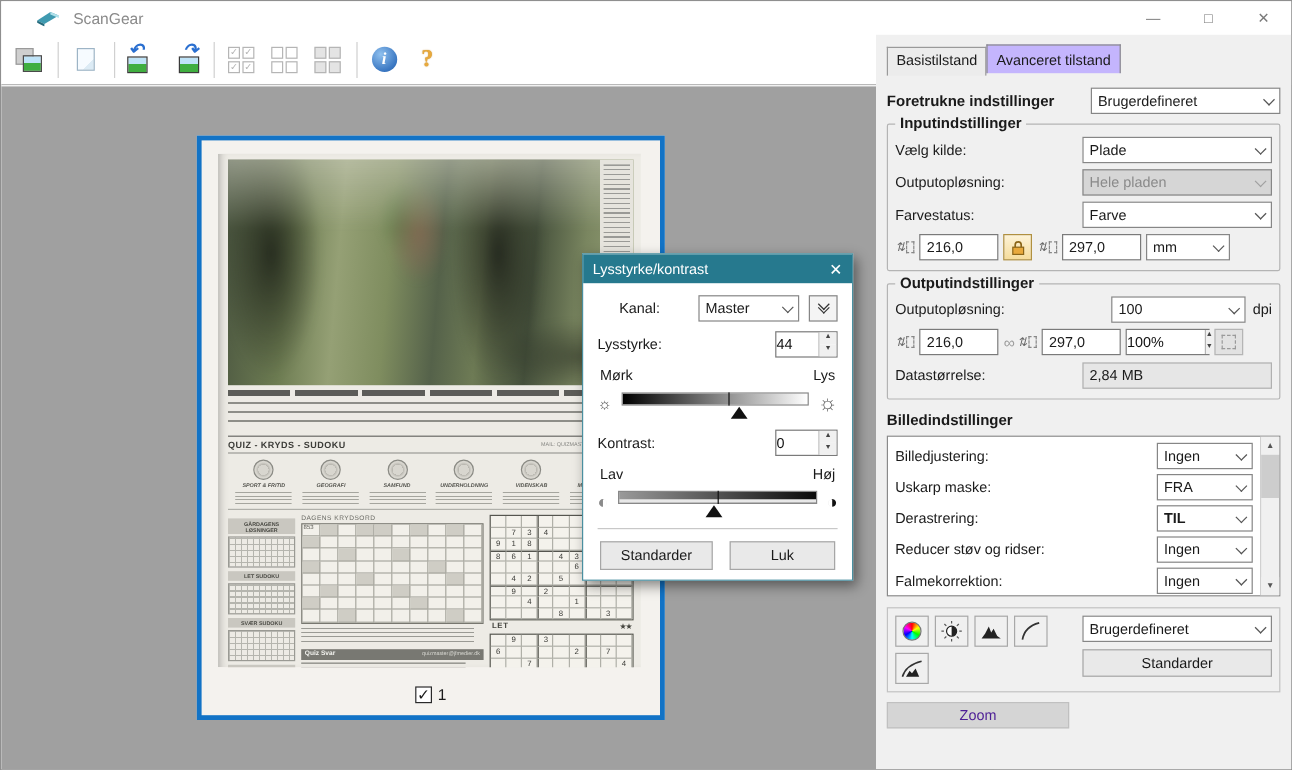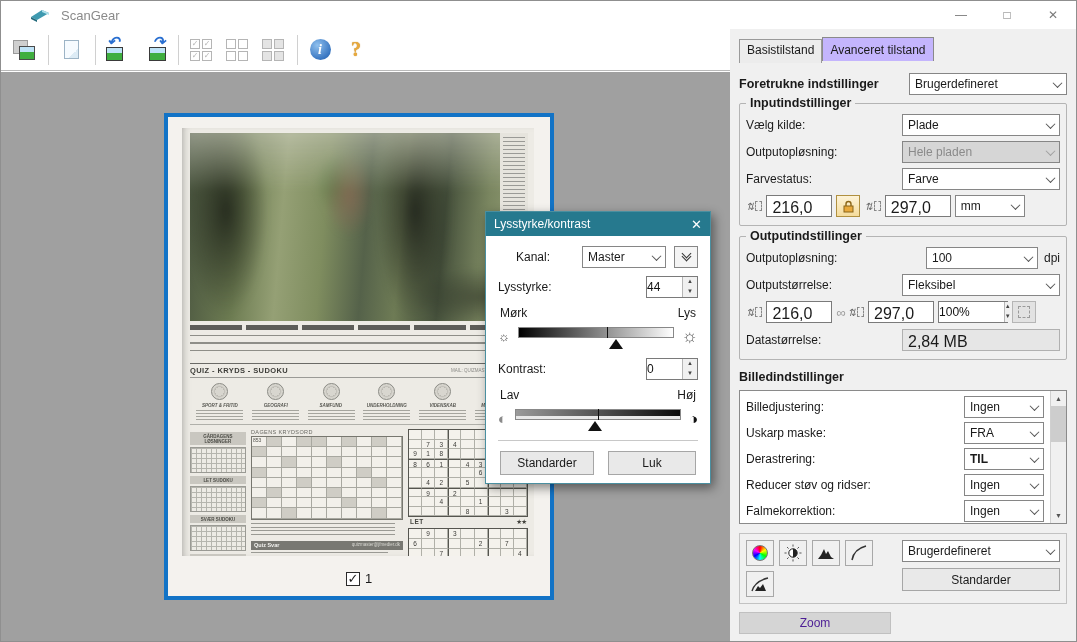--- a/index.html
+++ b/index.html
@@ -124,21 +124,21 @@
   .ctrl-col { margin-left:auto; width:158px; }
   .group { border:1px solid #b4b4b4; border-radius:2px; position:relative; padding:10px 6px 8px; margin-bottom:10px; }
   .group > b { position:absolute; top:-8px; left:6px; background:#f0f0f0; padding:0 4px; font-size:12.5px; }
   .prow { display:flex; align-items:center; margin-bottom:5px; min-height:22px; }
   .prow:last-child { margin-bottom:0; }
   .prow .plab { font-size:12px; }
   .dims { display:flex; align-items:center; gap:4px; margin-top:2px; }
   .dim-ico { display:flex; align-items:center; gap:1px; }
   .dim-ico .ar { font-size:10px; color:#666; }
   .dim-ico .rect { width:7px; height:10px; border:1px dashed #888; display:inline-block; }
-  .field { height:22px; border:1px solid #7a7a7a; background:#fff; font-size:16px; padding:3px 5px 0; width:66px; }
+  .field { height:22px; border:1px solid #7a7a7a; background:#fff; font-size:12px; padding:3px 5px 0; width:66px; }
   .lock-btn { width:24px; height:22px; border:1px solid #b09040; background:linear-gradient(#fdf3d8,#f5dc9c); display:flex; align-items:center; justify-content:center; }
   .link-ico { color:#9a9a9a; font-size:13px; letter-spacing:-2px; }
   .pct-spin { width:70px;gap:30px; }
   .crop-btn { width:24px; height:22px; border:1px solid #b5b5b5; background:#e2e2e2; display:flex; align-items:center; justify-content:center; }
   .crop-btn i { width:12px; height:12px; border:1px dashed #9a9a9a; }
   .ro-field { background:#e6e6e6; border:1px solid #b0b0b0; width:158px; }
   .img-hdr { font-size:12.5px; margin:2px 0 6px; }
   .listbox { border:1px solid #8a8a8a; background:#fff; display:flex; height:134px; }
   .list-rows { flex:1; padding:5px 6px; }
   .lrow { display:flex; align-items:center; margin-bottom:4px; height:22px; }
@@ -647,27 +647,20 @@
     <div class="group">
       <b>Outputindstillinger</b>
       <div class="prow">
         <span class="plab">Outputopløsning:</span>
         <div class="combo" style="width:112px;margin-left:auto;">
             <span>100</span>
             <i class="chev"></i>
           </div>
         <span style="margin-left:6px;">dpi</span>
       </div>
-      <div class="prow">
-        <span class="plab">Outputstørrelse:</span>
-        <div class="combo ctrl-col">
-            <span>Fleksibel</span>
-            <i class="chev"></i>
-          </div>
-      </div>
       <div class="dims">
         <span class="dim-ico">
             <i class="ar">⇅</i>
             <i class="rect"></i>
           </span>
         <div class="field">216,0</div>
         <span class="link-ico">∞</span>
         <span class="dim-ico">
             <i class="ar">⇅</i>
             <i class="rect"></i>

